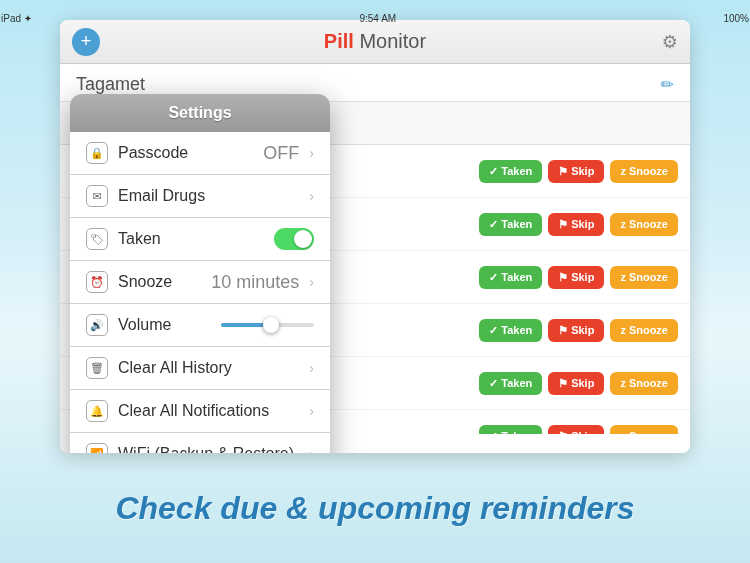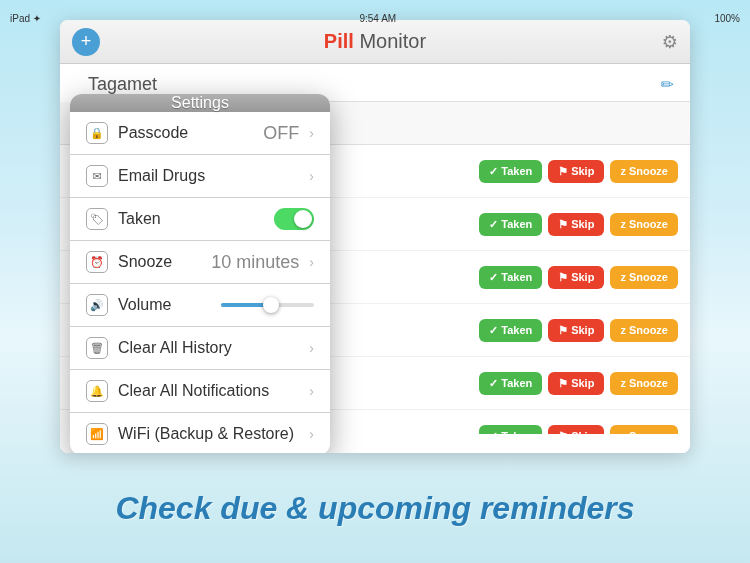--- a/index.html
+++ b/index.html
@@ -14,21 +14,21 @@
 
     
     .status-bar {
       position: absolute;
       top: 0; left: 0; right: 0;
       height: 36px;
       background: transparent;
       display: flex;
       align-items: center;
       justify-content: space-between;
-      padding: 0 10px;
+      padding: 0 1px;
       font-size: 10px;
       color: #333;
       z-index: 100;
     }
 
     
     .ipad-frame {
       position: absolute;
       top: 20px;
       left: 60px;
@@ -96,21 +96,20 @@
       overflow: hidden;
       position: relative;
     }
 
     .med-header {
       padding: 10px 16px 6px;
       border-bottom: 1px solid #e0e0e0;
       display: flex;
       align-items: center;
       justify-content: space-between;
-      margin-left: 12px;
     }
     .med-title {
       font-size: 18px;
       color: #555;
       font-weight: 400;
     }
     .edit-icon {
       font-size: 16px;
       color: #4a9fd4;
     }
@@ -191,24 +190,24 @@
       top: 30px;
       width: 260px;
       background: linear-gradient(180deg, #f0f0f0 0%, #e8e8e8 100%);
       border-radius: 12px;
       box-shadow: 0 8px 30px rgba(0,0,0,0.35);
       z-index: 200;
       overflow: hidden;
     }
     .settings-header {
       background: linear-gradient(180deg, #b0b0b0 0%, #999 100%);
-      padding: 0 16px;
+      padding: 10px 16px;
       text-align: center;
       font-size: 16px;
-      font-weight: 400;
+      font-weight: 700;
       color: white;
       text-shadow: 0 1px 1px rgba(0,0,0,0.3);
     }
     .settings-item {
       display: flex;
       align-items: center;
       padding: 10px 16px;
       border-bottom: 1px solid #d0d0d0;
       gap: 10px;
       background: white;

